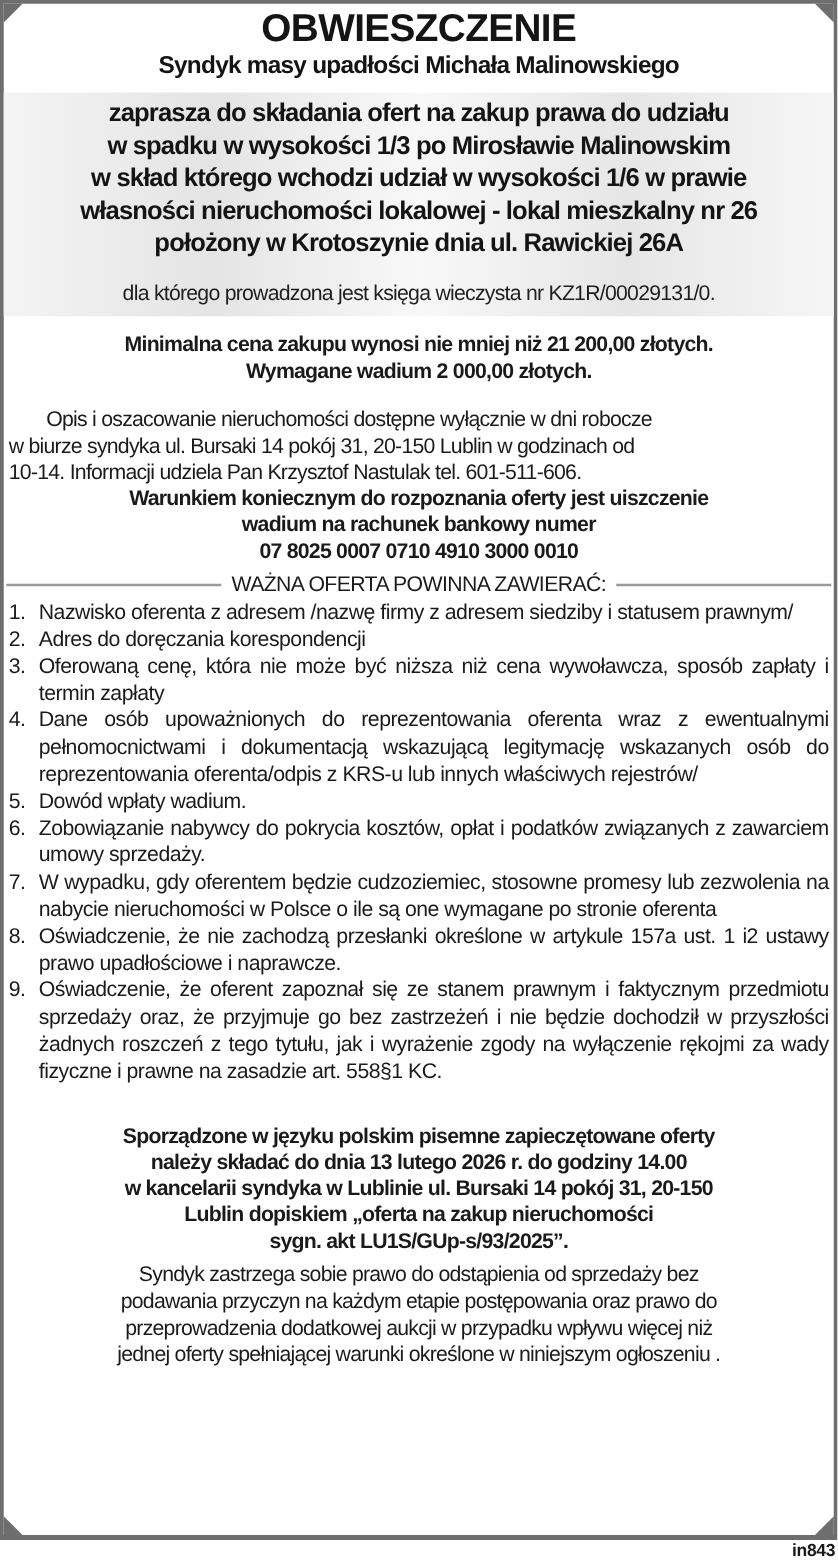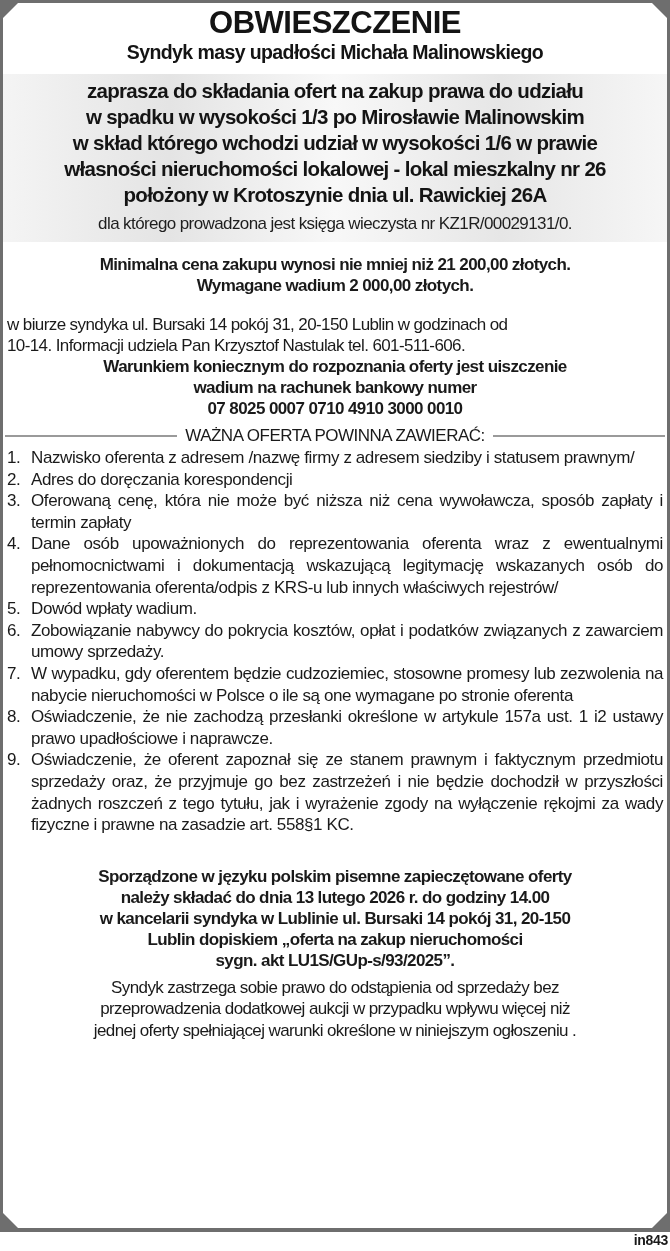--- a/index.html
+++ b/index.html
@@ -34,21 +34,21 @@
   .highlight {
     margin: 10px -2px 0 -2px; padding: 4px 0 5px 0;
     background: linear-gradient(90deg, #f4f4f4 0%, #e4e4e4 25%, #f8f8f8 50%, #e6e6e6 75%, #f6f6f6 100%);
   }
   .highlight .lead {
     text-align: center; font-weight: bold; font-size: 20.5px; letter-spacing: -0.7px;
     line-height: 26px; color: #141414;
   }
   .highlight .kw {
     text-align: center; font-size: 17px; letter-spacing: -0.6px; line-height: 26px;
-    margin-top: 3px; color: #1e1e1e;
+    margin-top: 14px; color: #1e1e1e;
   }
 
   .price { text-align: center; font-size: 17px; letter-spacing: -0.6px; line-height: 21px; margin-top: 12px; font-weight: bold; }
 
   .desc { font-size: 17px; letter-spacing: -0.6px; line-height: 21px; margin-top: 18px; text-align: left; padding-left: 2px; }
   .desc .indent { padding-left: 30px; }
   .desc-bold { text-align: center; font-weight: bold; font-size: 17px; letter-spacing: -0.6px; line-height: 21px; }
 
   .section-head {
     display: flex; align-items: center; margin-top: 6px; font-size: 17px; letter-spacing: -0.5px; line-height: 22px;
@@ -93,20 +93,21 @@
     <div class="lead">położony w Krotoszynie dnia ul. Rawickiej 26A</div>
     <div class="kw">dla którego prowadzona jest księga wieczysta nr KZ1R/00029131/0.</div>
   </div>
 
   <div class="price">
     <div>Minimalna cena zakupu wynosi nie mniej niż  21 200,00   złotych.</div>
     <div>Wymagane wadium 2 000,00 złotych.</div>
   </div>
 
   <div class="desc">
+    <div class="indent">Opis i oszacowanie nieruchomości dostępne wyłącznie w dni robocze</div>
     <div>w biurze syndyka ul. Bursaki 14 pokój 31, 20-150 Lublin w godzinach od</div>
     <div>10-14. Informacji udziela Pan Krzysztof Nastulak tel. 601-511-606.</div>
   </div>
   <div class="desc-bold">
     <div>Warunkiem koniecznym do rozpoznania oferty jest uiszczenie</div>
     <div>wadium  na rachunek bankowy numer</div>
     <div>07 8025 0007 0710 4910 3000 0010</div>
   </div>
 
   <div class="section-head">
@@ -157,18 +158,19 @@
   <div class="offers">
     <div>Sporządzone w języku polskim pisemne zapieczętowane oferty</div>
     <div>należy składać do dnia  13 lutego 2026 r. do godziny 14.00</div>
     <div>w kancelarii syndyka w Lublinie ul. Bursaki 14 pokój 31, 20-150</div>
     <div>Lublin dopiskiem „oferta na zakup nieruchomości</div>
     <div>sygn. akt LU1S/GUp-s/93/2025”.</div>
   </div>
 
   <div class="reserve">
     <div>Syndyk zastrzega sobie prawo do odstąpienia od sprzedaży bez</div>
+    <div>podawania przyczyn na każdym etapie postępowania oraz prawo do</div>
     <div>przeprowadzenia dodatkowej aukcji w przypadku wpływu więcej niż</div>
     <div>jednej oferty spełniającej warunki określone w niniejszym ogłoszeniu .</div>
   </div>
 </div>
 
 <div class="ref-code">in843</div>
 
 </body></html>

